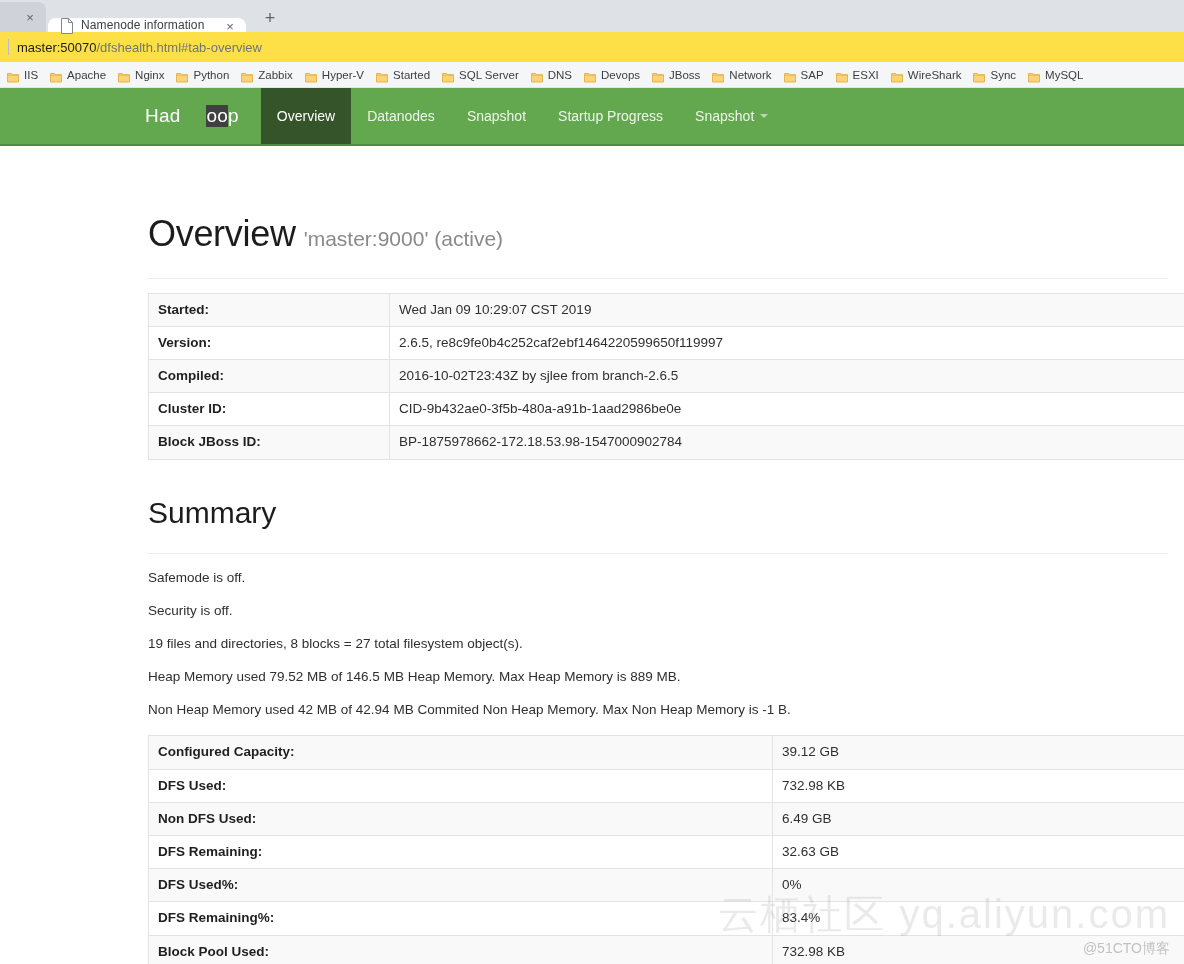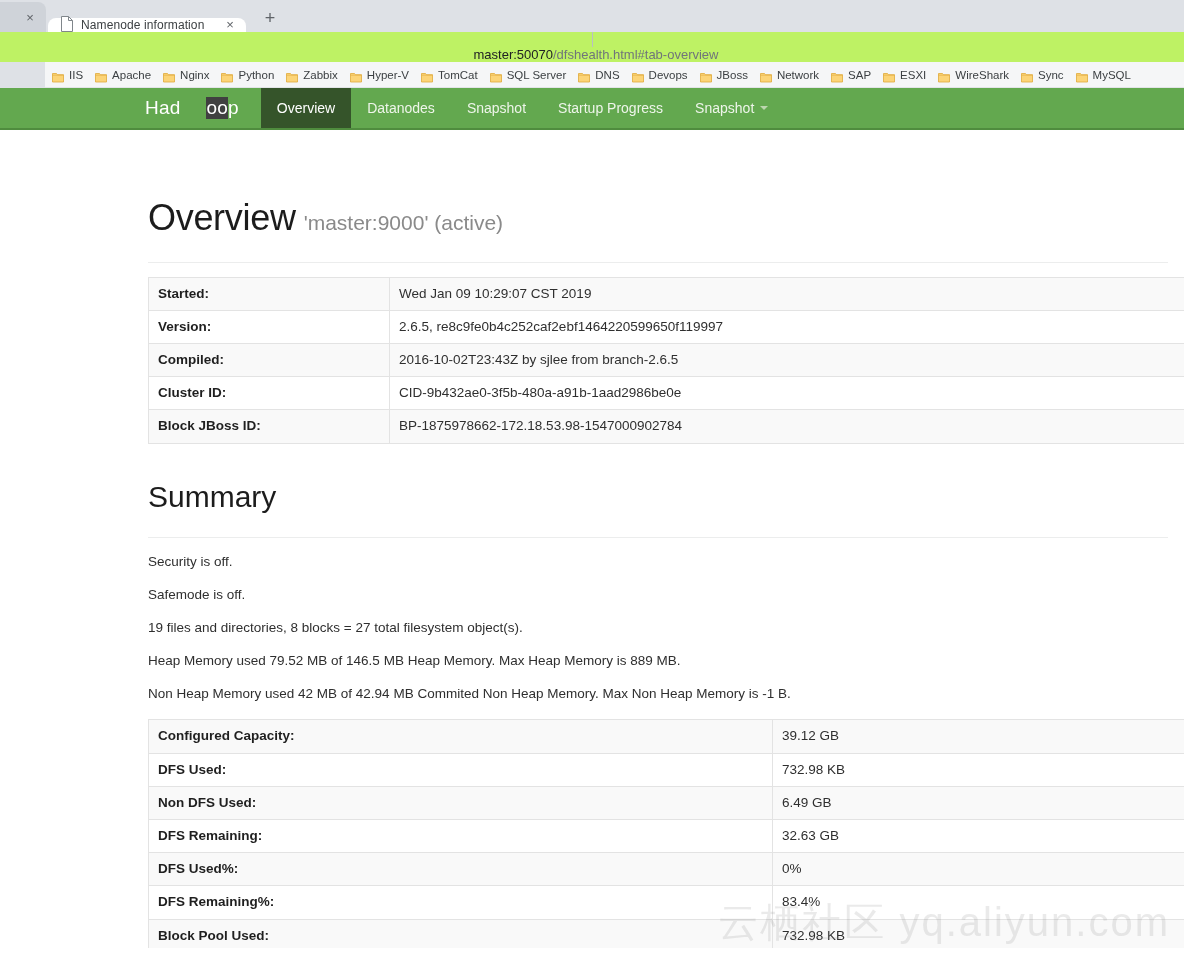--- a/index.html
+++ b/index.html
@@ -43,21 +43,21 @@
     cursor: default;
     width: 16px; height: 16px;
     display: flex; align-items: center; justify-content: center;
   }
   .tab-active {
     min-width: 198px;
     height: 14px;
     background: #ffffff;
     border-radius: 8px 8px 0 0;
     display: flex;
-    align-items: flex-end;
+    align-items: flex-start;
     padding: 0 8px 0 12px;
     gap: 7px;
     margin-left: 2px;
   }
   .tab-favicon {
     width: 14px; height: 16px;
     flex: 0 0 auto;
     position: relative;
   }
   .tab-favicon svg { display:block; }
@@ -73,25 +73,24 @@
     margin-left: 10px;
     display: flex; align-items: center; justify-content: center;
     color: #5f6368;
     font-size: 18px;
     font-weight: 300;
     line-height: 1;
   }
 
   .urlbar-row {
     height: 30px;
-    background: #bef264;
+    background: #fde047;
     display: flex;
     align-items: center;
     padding-left: 8px;
-    flex-direction: column;
   }
   .url-divider {
     width: 1px;
     height: 16px;
     background: #b9bec4;
     margin-right: 8px;
   }
   .url-text {
     font-size: 13px;
     color: #70757a;
@@ -101,41 +100,40 @@
 
   .bookmarks-row {
     height: 26px;
     background: #f5f6f7;
     display: flex;
     align-items: center;
     padding-left: 2px;
     gap: 0px;
     border-bottom: 1px solid #e2e4e7;
     overflow: hidden;
-    margin-left: 45px;
   }
   .bm {
     display: flex;
     align-items: center;
     gap: 5px;
     padding: 2px 7px 2px 5px;
     white-space: nowrap;
   }
   .bm-icon {
     width: 12px; height: 12px;
     flex: 0 0 auto;
   }
   .bm-label {
     font-size: 11.5px;
     color: #3c4043;
   }
 
   
   .navbar {
-    height: 42px;
+    height: 58px;
     background: #63a84f;
     display: flex;
     align-items: stretch;
     padding-left: 127px;
     border-bottom: 2px solid #4f8c3e;
   }
   .brand {
     display: flex;
     align-items: center;
     padding: 0 22px 0 18px;
@@ -341,21 +339,21 @@
             <path d="M0.5 2.5 h4 l1 1.2 h6 v7.3 h-11 z" fill="#fcd477" stroke="#e0a93a" stroke-width="0.8"></path>
             <path d="M0.5 4.2 h11" fill="none" stroke="#e0a93a" stroke-width="0.6"></path>
           </svg></span>
         <span class="bm-label">Hyper-V</span>
       </div>
       <div class="bm">
         <span class="bm-icon"><svg width="12" height="12" viewBox="0 0 12 12">
             <path d="M0.5 2.5 h4 l1 1.2 h6 v7.3 h-11 z" fill="#fcd477" stroke="#e0a93a" stroke-width="0.8"></path>
             <path d="M0.5 4.2 h11" fill="none" stroke="#e0a93a" stroke-width="0.6"></path>
           </svg></span>
-        <span class="bm-label">TomCat</span>
+        <span class="bm-label">Started</span>
       </div>
       <div class="bm">
         <span class="bm-icon"><svg width="12" height="12" viewBox="0 0 12 12">
             <path d="M0.5 2.5 h4 l1 1.2 h6 v7.3 h-11 z" fill="#fcd477" stroke="#e0a93a" stroke-width="0.8"></path>
             <path d="M0.5 4.2 h11" fill="none" stroke="#e0a93a" stroke-width="0.6"></path>
           </svg></span>
         <span class="bm-label">SQL Server</span>
       </div>
       <div class="bm">
         <span class="bm-icon"><svg width="12" height="12" viewBox="0 0 12 12">
@@ -484,22 +482,22 @@
             <td class="key">Block JBoss ID:</td>
             <td>BP-1875978662-172.18.53.98-1547000902784</td>
           </tr>
         </tbody>
     </table>
 
     <h2 class="section-heading">Summary</h2>
     <hr class="hr">
 
     <div class="summary-lines" id="summary-lines">
+        <p>Safemode is off.</p>
         <p>Security is off.</p>
-        <p>Safemode is off.</p>
         <p>19 files and directories, 8 blocks = 27 total filesystem object(s).</p>
         <p>Heap Memory used 79.52 MB of 146.5 MB Heap Memory. Max Heap Memory is 889 MB.</p>
         <p>Non Heap Memory used 42 MB of 42.94 MB Commited Non Heap Memory. Max Non Heap Memory is -1 B.</p>
       </div>
 
     <table class="info t-summary">
       <colgroup>
           <col class="c1">
           <col>
         </colgroup>
@@ -532,14 +530,15 @@
             <td class="key">Block Pool Used:</td>
             <td>732.98 KB</td>
           </tr>
         </tbody>
     </table>
 
   </div>
 
   <div class="watermark">
     <div class="wm-main">云栖社区 yq.aliyun.com</div>
+    <div class="wm-sub">@51CTO博客</div>
   </div>
 </div>
 
 </body></html>

